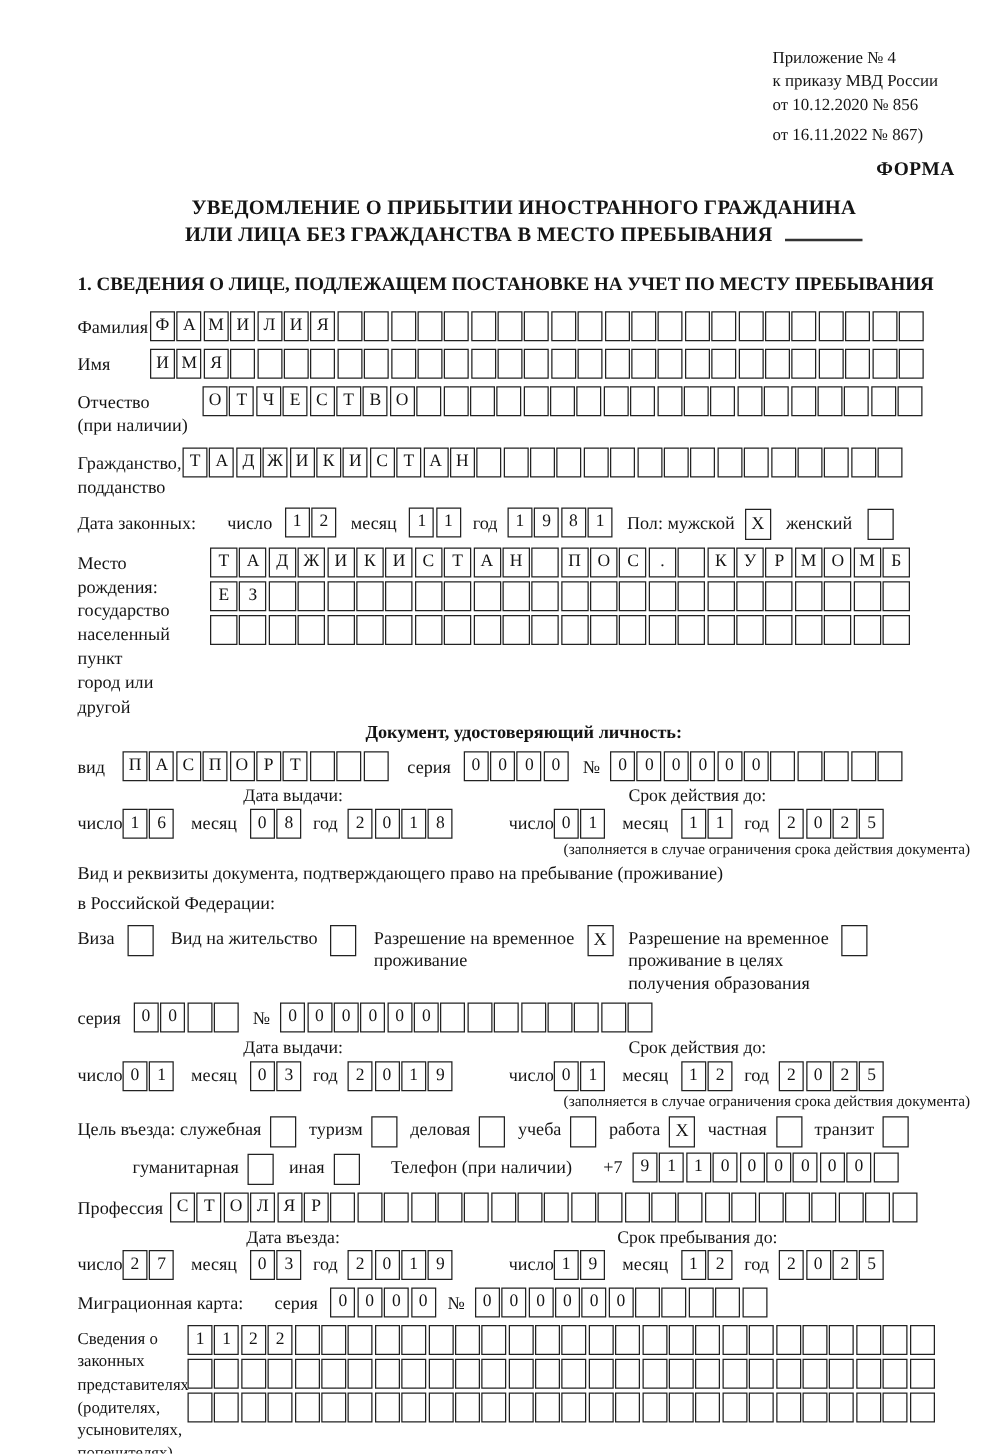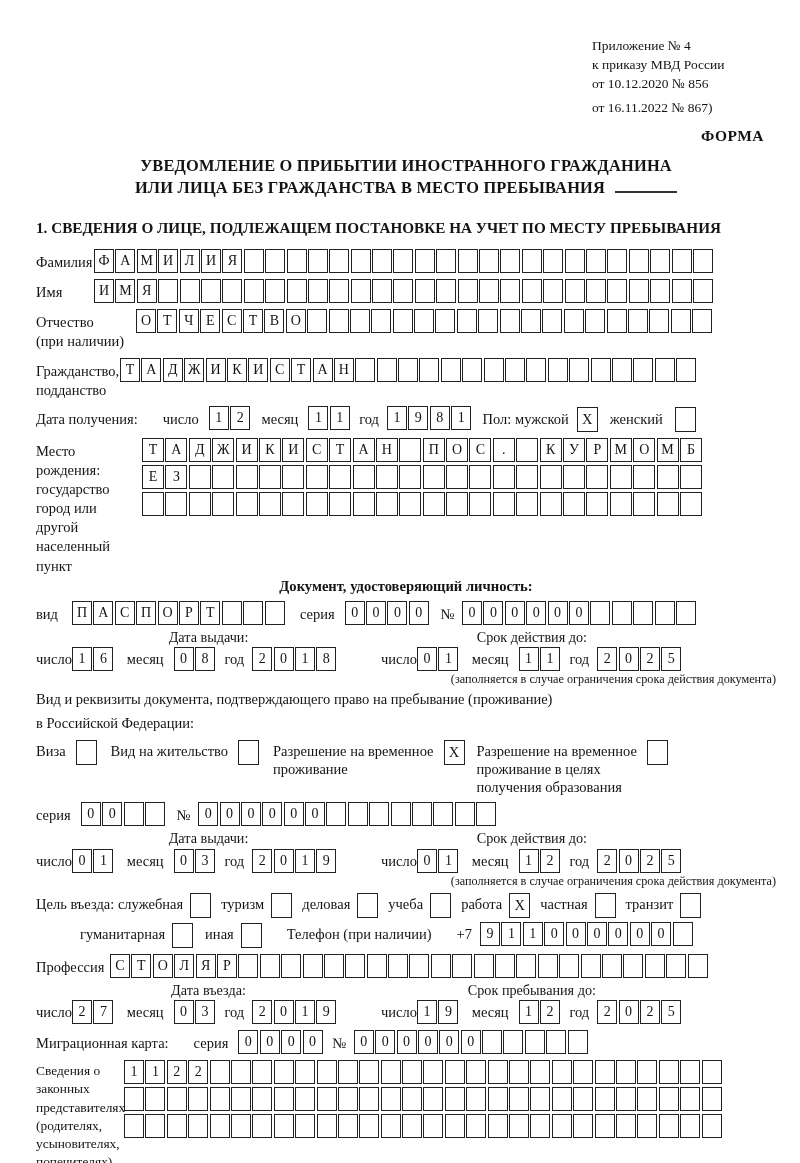--- a/index.html
+++ b/index.html
@@ -1,18 +1,18 @@
 <!DOCTYPE html>
 <html><head>
 <meta charset="utf-8">
 <style>
   html,body{margin:0;padding:0;background:#fff;}
   .page{
     width:800px;height:1163px;box-sizing:border-box;
-    padding:36px 24px 0 36px;background:#fff;overflow:hidden;
+    padding:36px 24px 0 62px;background:#fff;overflow:hidden;
     font-family:"Liberation Serif", serif;color:#141414;
   }
   .ref{margin-left:556px;font-size:13.5px;line-height:1.42;}
   .ref2{margin-top:5px;}
   .forma{text-align:right;padding-right:12px;font-weight:700;font-size:15.5px;margin-top:9px;letter-spacing:.5px;}
   .title{text-align:center;font-weight:700;font-size:16.4px;line-height:1.36;margin-top:10px;letter-spacing:.2px;}
   .blank{display:inline-block;width:62px;border-bottom:2.2px solid #333;height:13px;margin-left:10px;}
   .h1{font-weight:700;font-size:15.2px;margin-top:20px;white-space:nowrap;}
   .frow{display:flex;align-items:flex-start;margin-top:6px;}
   .frow.first{margin-top:12px;}
@@ -208,21 +208,21 @@
         <span class="cell"></span>
         <span class="cell"></span>
         <span class="cell"></span>
         <span class="cell"></span>
         <span class="cell"></span>
         <span class="cell"></span>
       </span>
   </div>
 
   <div class="frow">
-    <span class="lbl">Дата получения:</span>
+    <span class="lbl">Дата законных:</span>
     <span class="lbl ml25">число</span>
     <span class="cells ml10">
         <span class="cell">1</span>
         <span class="cell">2</span>
       </span>
     <span class="lbl ml10">месяц</span>
     <span class="cells ml10">
         <span class="cell">1</span>
         <span class="cell">1</span>
       </span>
@@ -236,22 +236,22 @@
     <span class="lbl ml10">Пол: мужской</span>
     <span class="cbx ml8">X</span>
     <span class="lbl ml12">женский</span>
     <span class="cbx ml12"></span>
   </div>
 
   <div class="frow">
     <span class="lbl w4 stack">
       <span>Место рождения:</span>
       <span>государство</span>
+      <span>населенный пункт</span>
       <span>город или другой</span>
-      <span>населенный пункт</span>
     </span>
     <span>
       <span class="cells rowgap wide">
           <span class="cell w">Т</span>
           <span class="cell w">А</span>
           <span class="cell w">Д</span>
           <span class="cell w">Ж</span>
           <span class="cell w">И</span>
           <span class="cell w">К</span>
           <span class="cell w">И</span>

